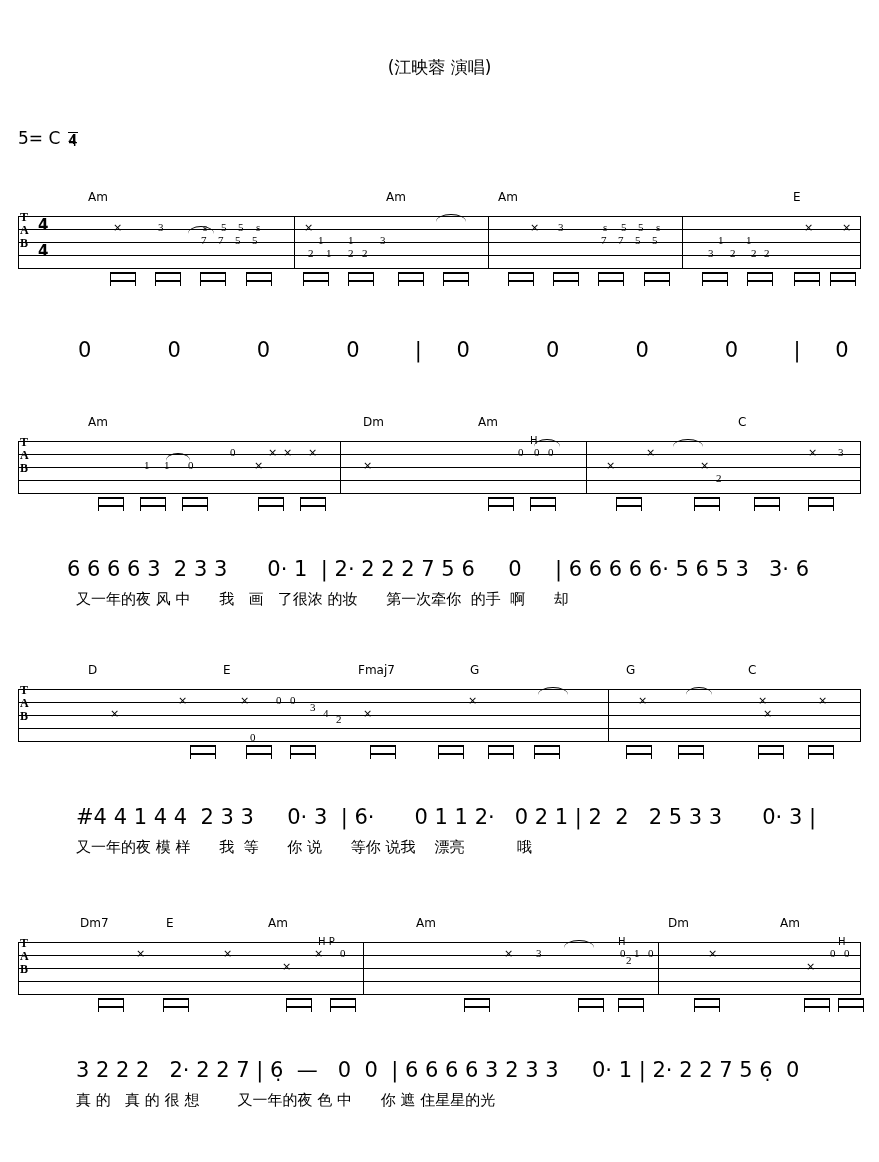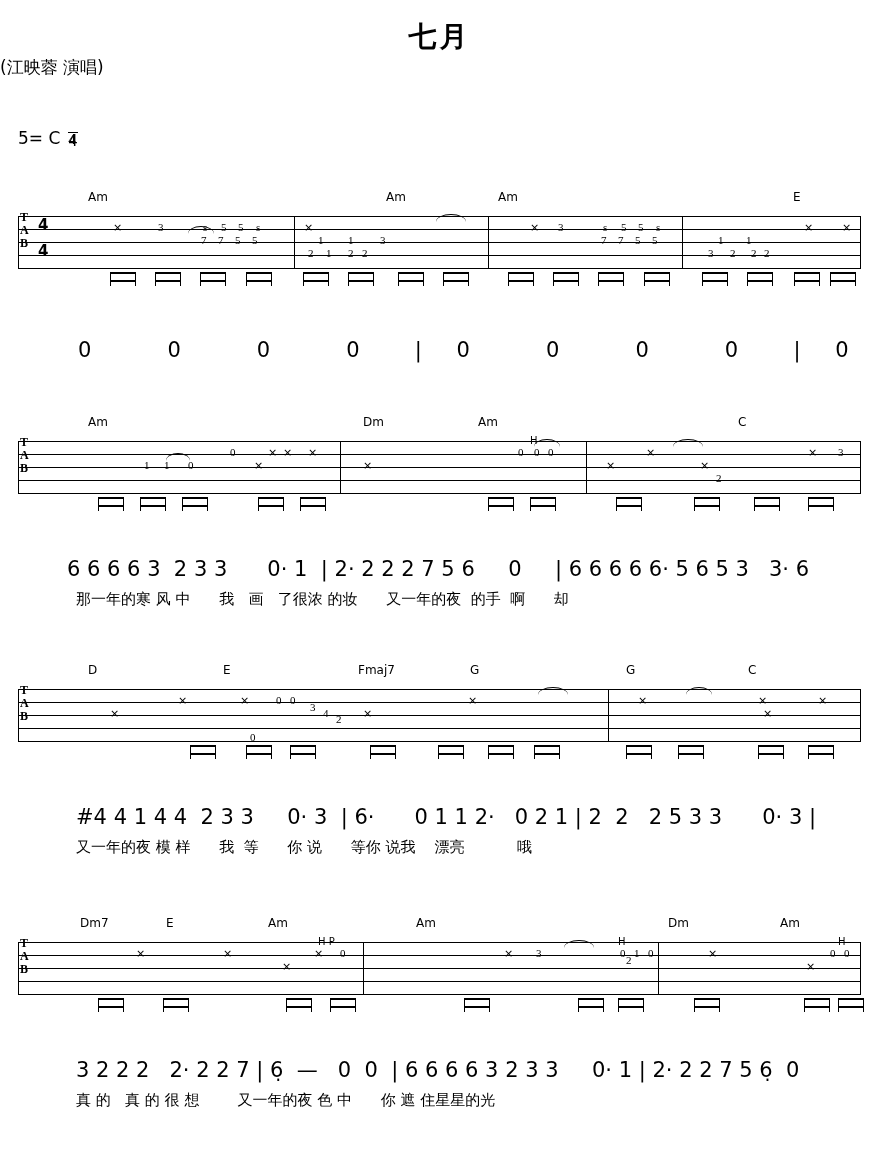--- a/index.html
+++ b/index.html
@@ -13,21 +13,21 @@
   }
   .sheet{position:relative;width:879px;height:1162px;}
 
   
   .title{
     position:absolute;top:18px;left:0;width:879px;text-align:center;
     font-size:28px;font-weight:bold;letter-spacing:3px;
     font-family:"DejaVu Sans", sans-serif;
   }
   .subtitle{
-    position:absolute;top:56px;left:0;width:879px;
+    position:absolute;top:56px;left:0;width:879px;text-align:center;
     font-size:17px;
     font-family:"DejaVu Sans", sans-serif;
   }
   .credits{
     position:absolute;top:88px;right:18px;text-align:right;
     font-size:14px;line-height:1.55;
     font-family:"DejaVu Sans", sans-serif;
   }
   .keysig{
     position:absolute;top:128px;left:18px;
@@ -73,21 +73,20 @@
 
   
   .notes{position:absolute;font-size:21px;font-family:"DejaVu Sans", sans-serif;letter-spacing:0;white-space:pre;}
   .lyrics{position:absolute;font-size:15px;font-family:"DejaVu Sans", sans-serif;white-space:pre;}
 </style>
 </head>
 <body>
 
 <div class="sheet">
 
-  <div class="title">七月</div>
   <div class="subtitle">(江映蓉 演唱)</div>
 
 
   <div class="keysig">
     <span>5= C</span><span class="frac"><span class="num">4</span><span class="den">4</span></span>
   </div>
 
   <div class="system" style="top:190px;">
     <div class="chord" style="left:70px;top:0px;">Am</div>
     <div class="chord" style="left:368px;top:0px;">Am</div>
@@ -316,21 +315,21 @@
           <i style="left:0"></i>
           <i style="left:25px"></i>
         </div>
       <div class="stemgrp dbl" style="left:790px;width:26px;">
           <i style="left:0"></i>
           <i style="left:25px"></i>
         </div>
     </div>
 
     <div class="notes" style="left:49px;top:142px;">6 6 6 6 3  2 3 3      0· 1  | 2· 2 2 2 7 5 6     0     | 6 6 6 6 6· 5 6 5 3   3· 6</div>
-    <div class="lyrics" style="left:58px;top:175px;">那一年的寒 风 中      我   画   了很浓 的妆      又一年的夜  的手  啊      却</div>
+    <div class="lyrics" style="left:58px;top:175px;">又一年的夜 风 中      我   画   了很浓 的妆      第一次牵你  的手  啊      却</div>
   </div>
 
   <div class="system" style="top:663px;">
     <div class="chord" style="left:70px;top:0px;">D</div>
     <div class="chord" style="left:205px;top:0px;">E</div>
     <div class="chord" style="left:340px;top:0px;">Fmaj7</div>
     <div class="chord" style="left:452px;top:0px;">G</div>
     <div class="chord" style="left:608px;top:0px;">G</div>
     <div class="chord" style="left:730px;top:0px;">C</div>
 

